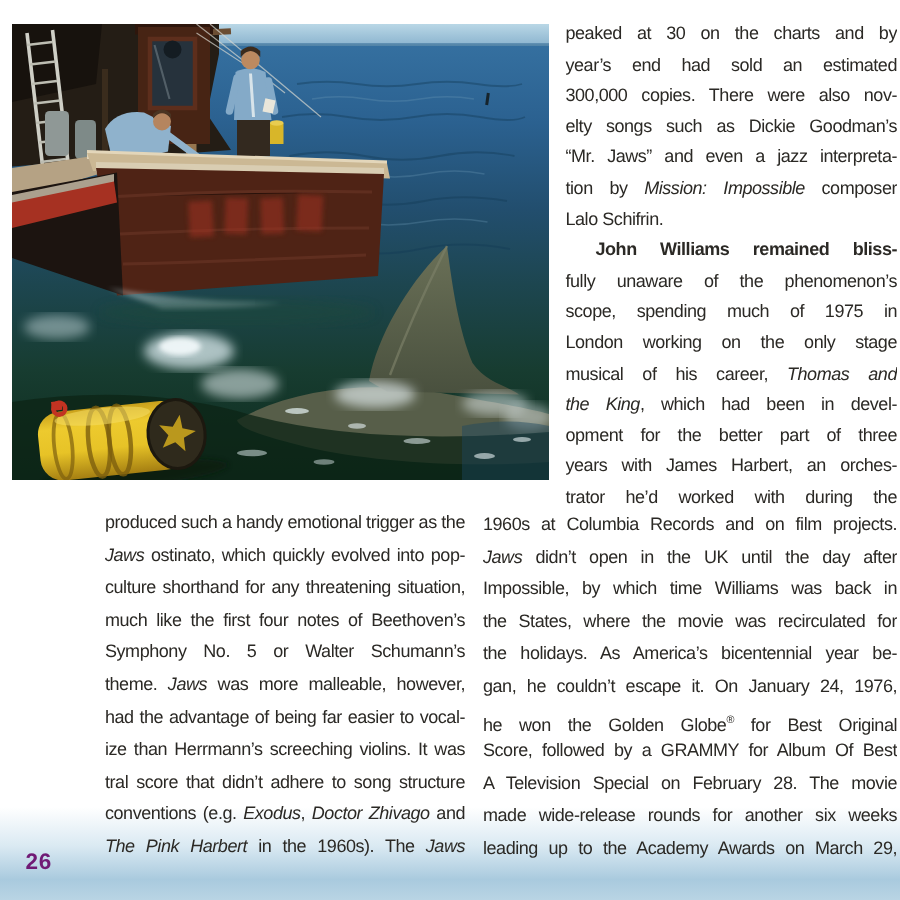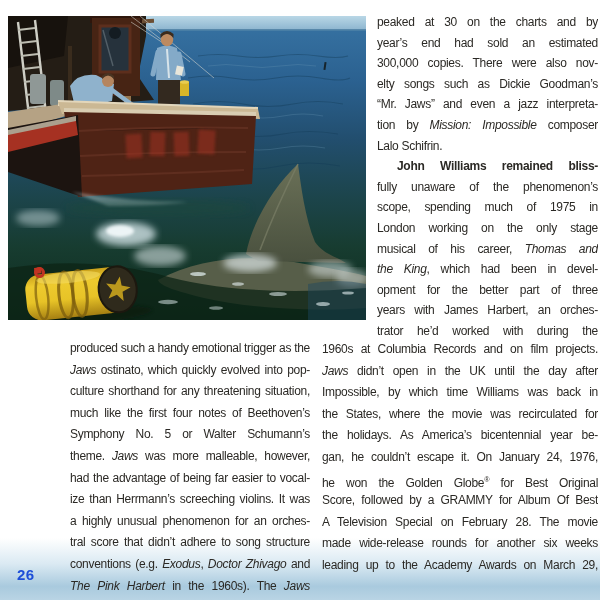--- a/index.html
+++ b/index.html
@@ -35,21 +35,21 @@
   .col .line.indent{text-indent:20px;font-weight:bold;}
   .col-left{left:26px;top:338px;width:284px;line-height:21.6px;}
   .col-left .line{height:21.6px;padding-left:44px;}
   .col-right-upper{left:377px;top:12px;width:221px;line-height:20.6px;}
   .col-right-upper .line{height:20.6px;}
   .col-right-lower{left:322px;top:339px;width:276px;line-height:21.6px;}
   .col-right-lower .line{height:21.6px;}
   sup{font-size:.6em;vertical-align:super;}
   .page-num{
     position:absolute;left:17px;top:566px;
-    font-size:15px;font-weight:bold;color:#1d4ed8;z-index:3;
+    font-size:15px;font-weight:bold;color:#701a75;z-index:3;
     letter-spacing:0.5px;
   }
 </style>
 </head>
 <body>
 
 <div class="page">
 
   <div class="bottom-gradient"></div>
 
@@ -226,21 +226,20 @@
 
   <div class="col col-left">
       <div class="line">produced such a handy emotional trigger as the</div>
       <div class="line"><i>Jaws</i> ostinato, which quickly evolved into pop-</div>
       <div class="line">culture shorthand for any threatening situation,</div>
       <div class="line">much like the first four notes of Beethoven’s</div>
       <div class="line">Symphony No. 5 or Walter Schumann’s <i>Dragnet</i></div>
       <div class="line">theme. <i>Jaws</i> was more malleable, however, and</div>
       <div class="line">had the advantage of being far easier to vocal-</div>
       <div class="line">ize than Herrmann’s screeching violins. It was</div>
-      <div class="line">a highly unusual phenomenon for an orches-</div>
       <div class="line">tral score that didn’t adhere to song structure</div>
       <div class="line">conventions (e.g. <i>Exodus</i>, <i>Doctor Zhivago</i> and</div>
       <div class="line"><i>The Pink Harbert</i> in the 1960s). The <i>Jaws</i> album</div>
     </div>
   <div class="col col-right-upper">
       <div class="line">peaked at 30 on the charts and by</div>
       <div class="line">year’s end had sold an estimated</div>
       <div class="line">300,000 copies. There were also nov-</div>
       <div class="line">elty songs such as Dickie Goodman’s</div>
       <div class="line">“Mr. Jaws” and even a jazz interpreta-</div>

